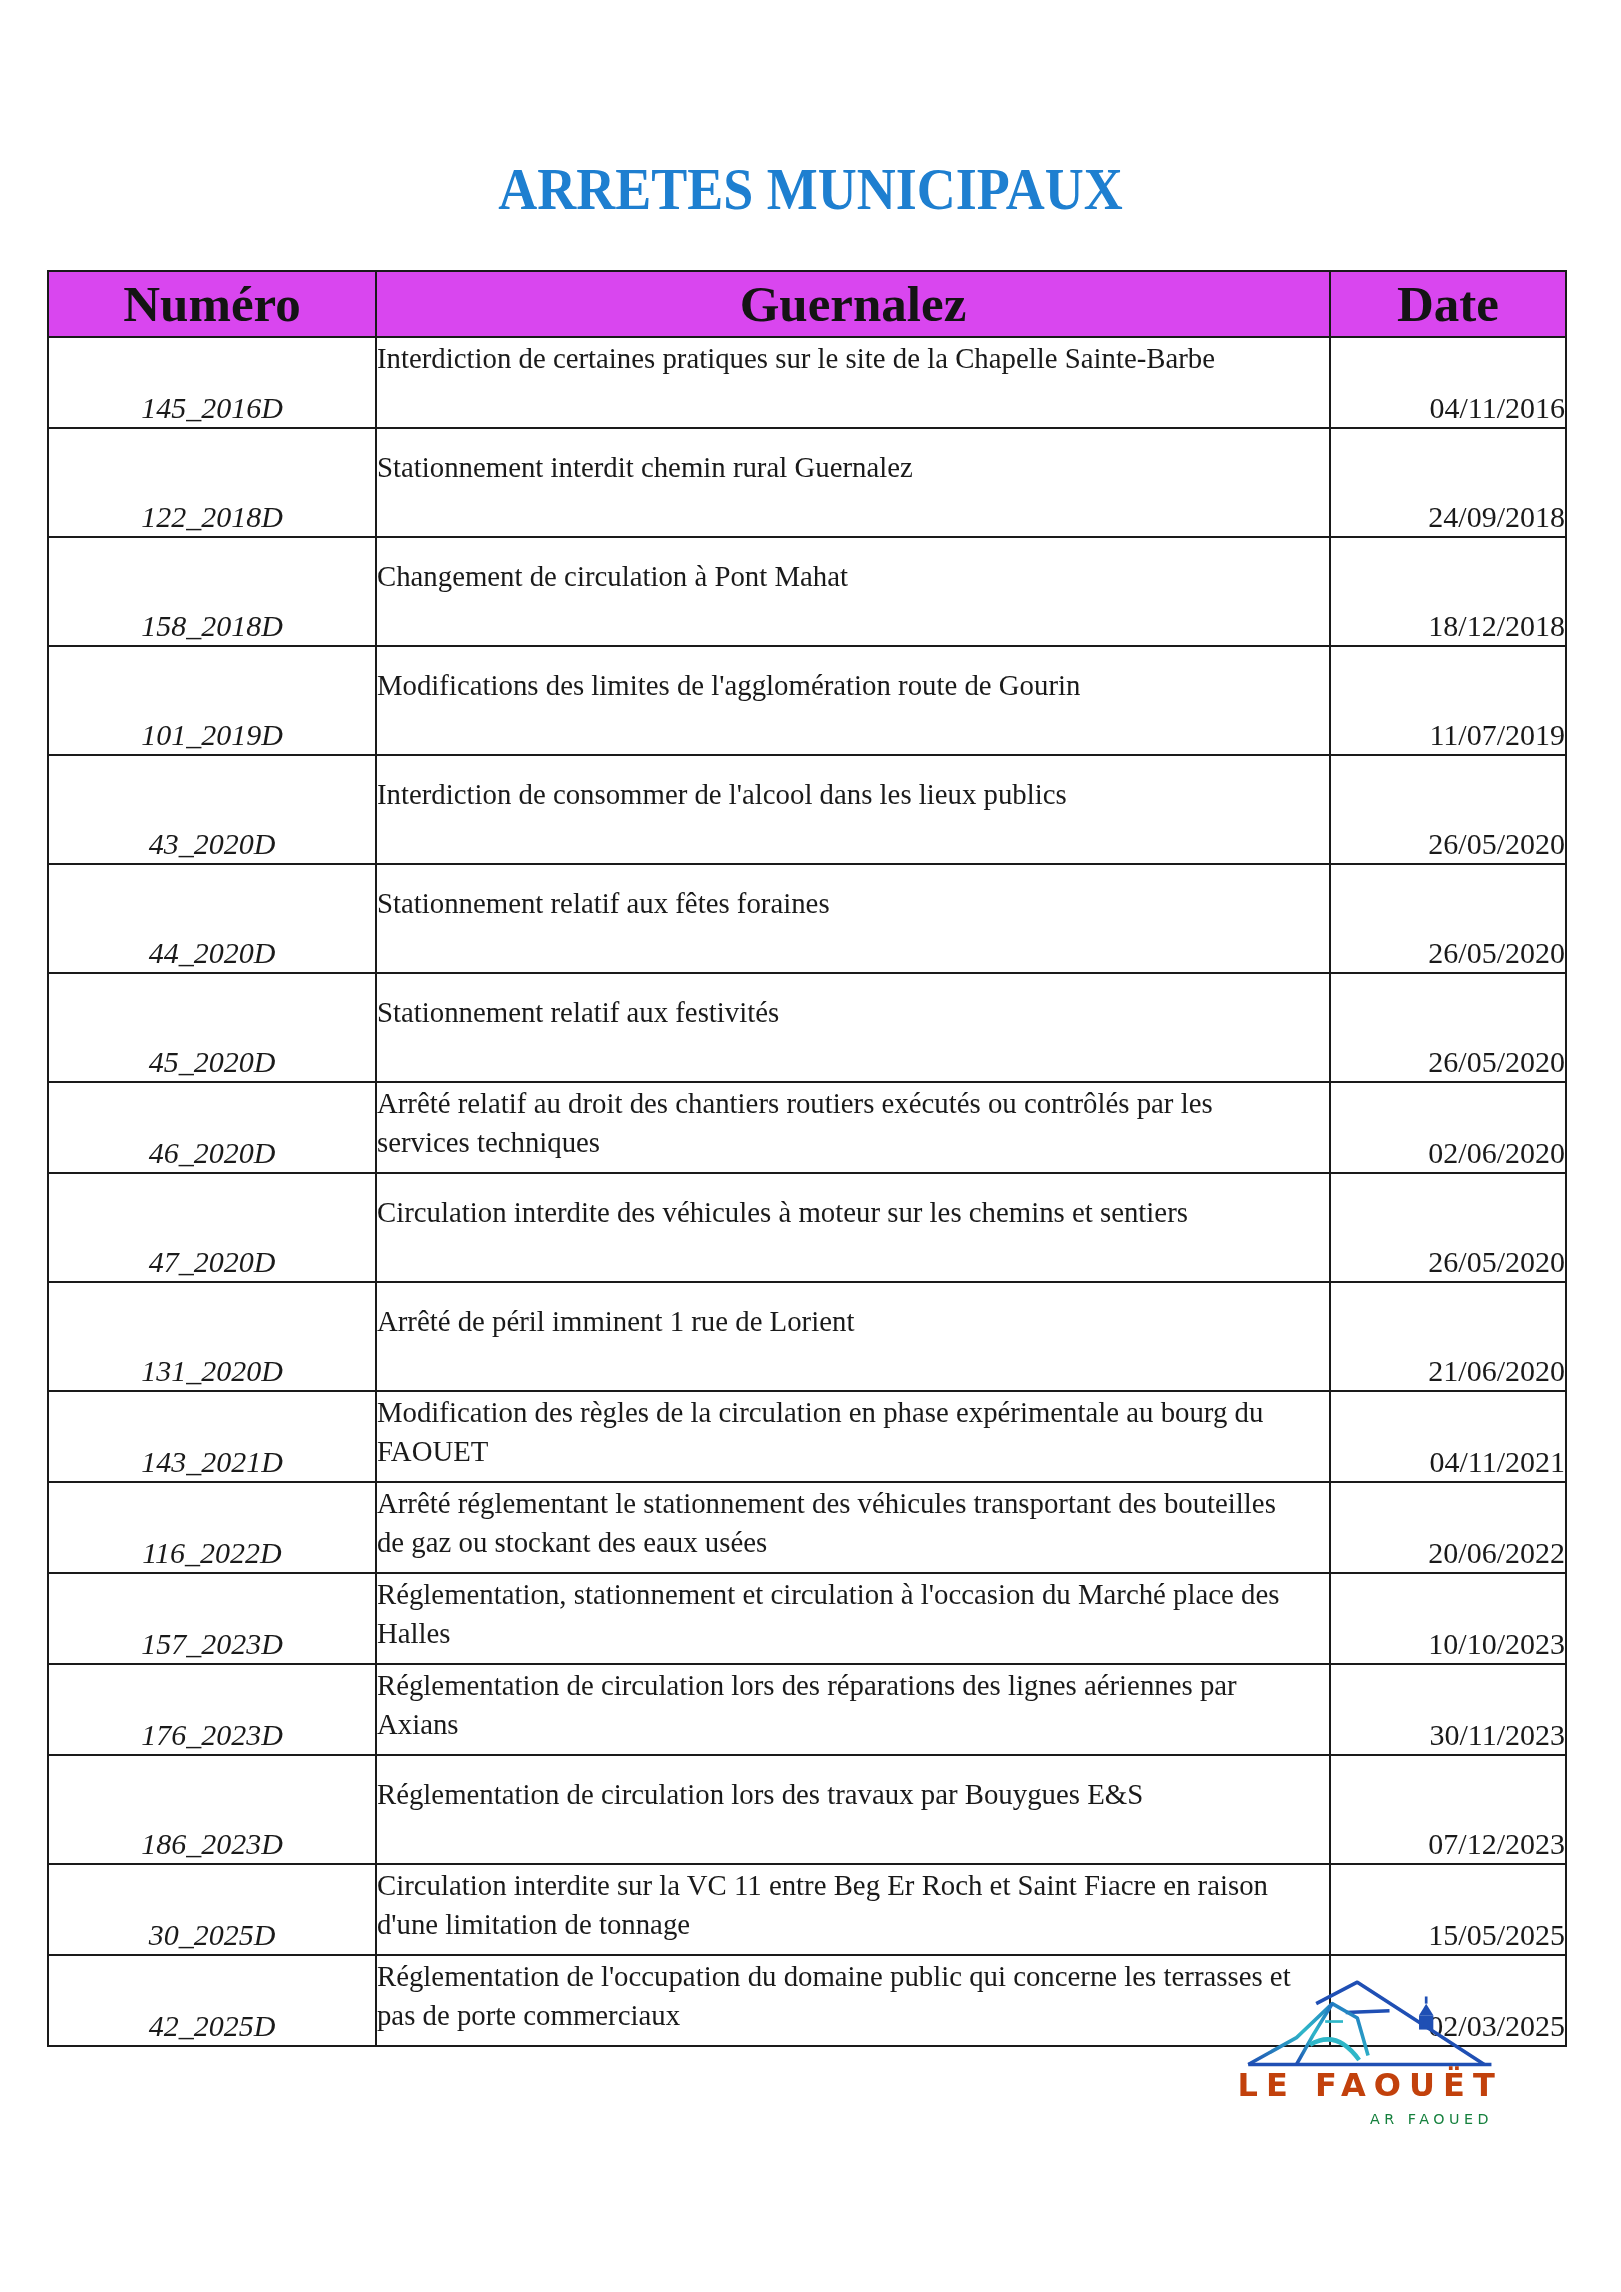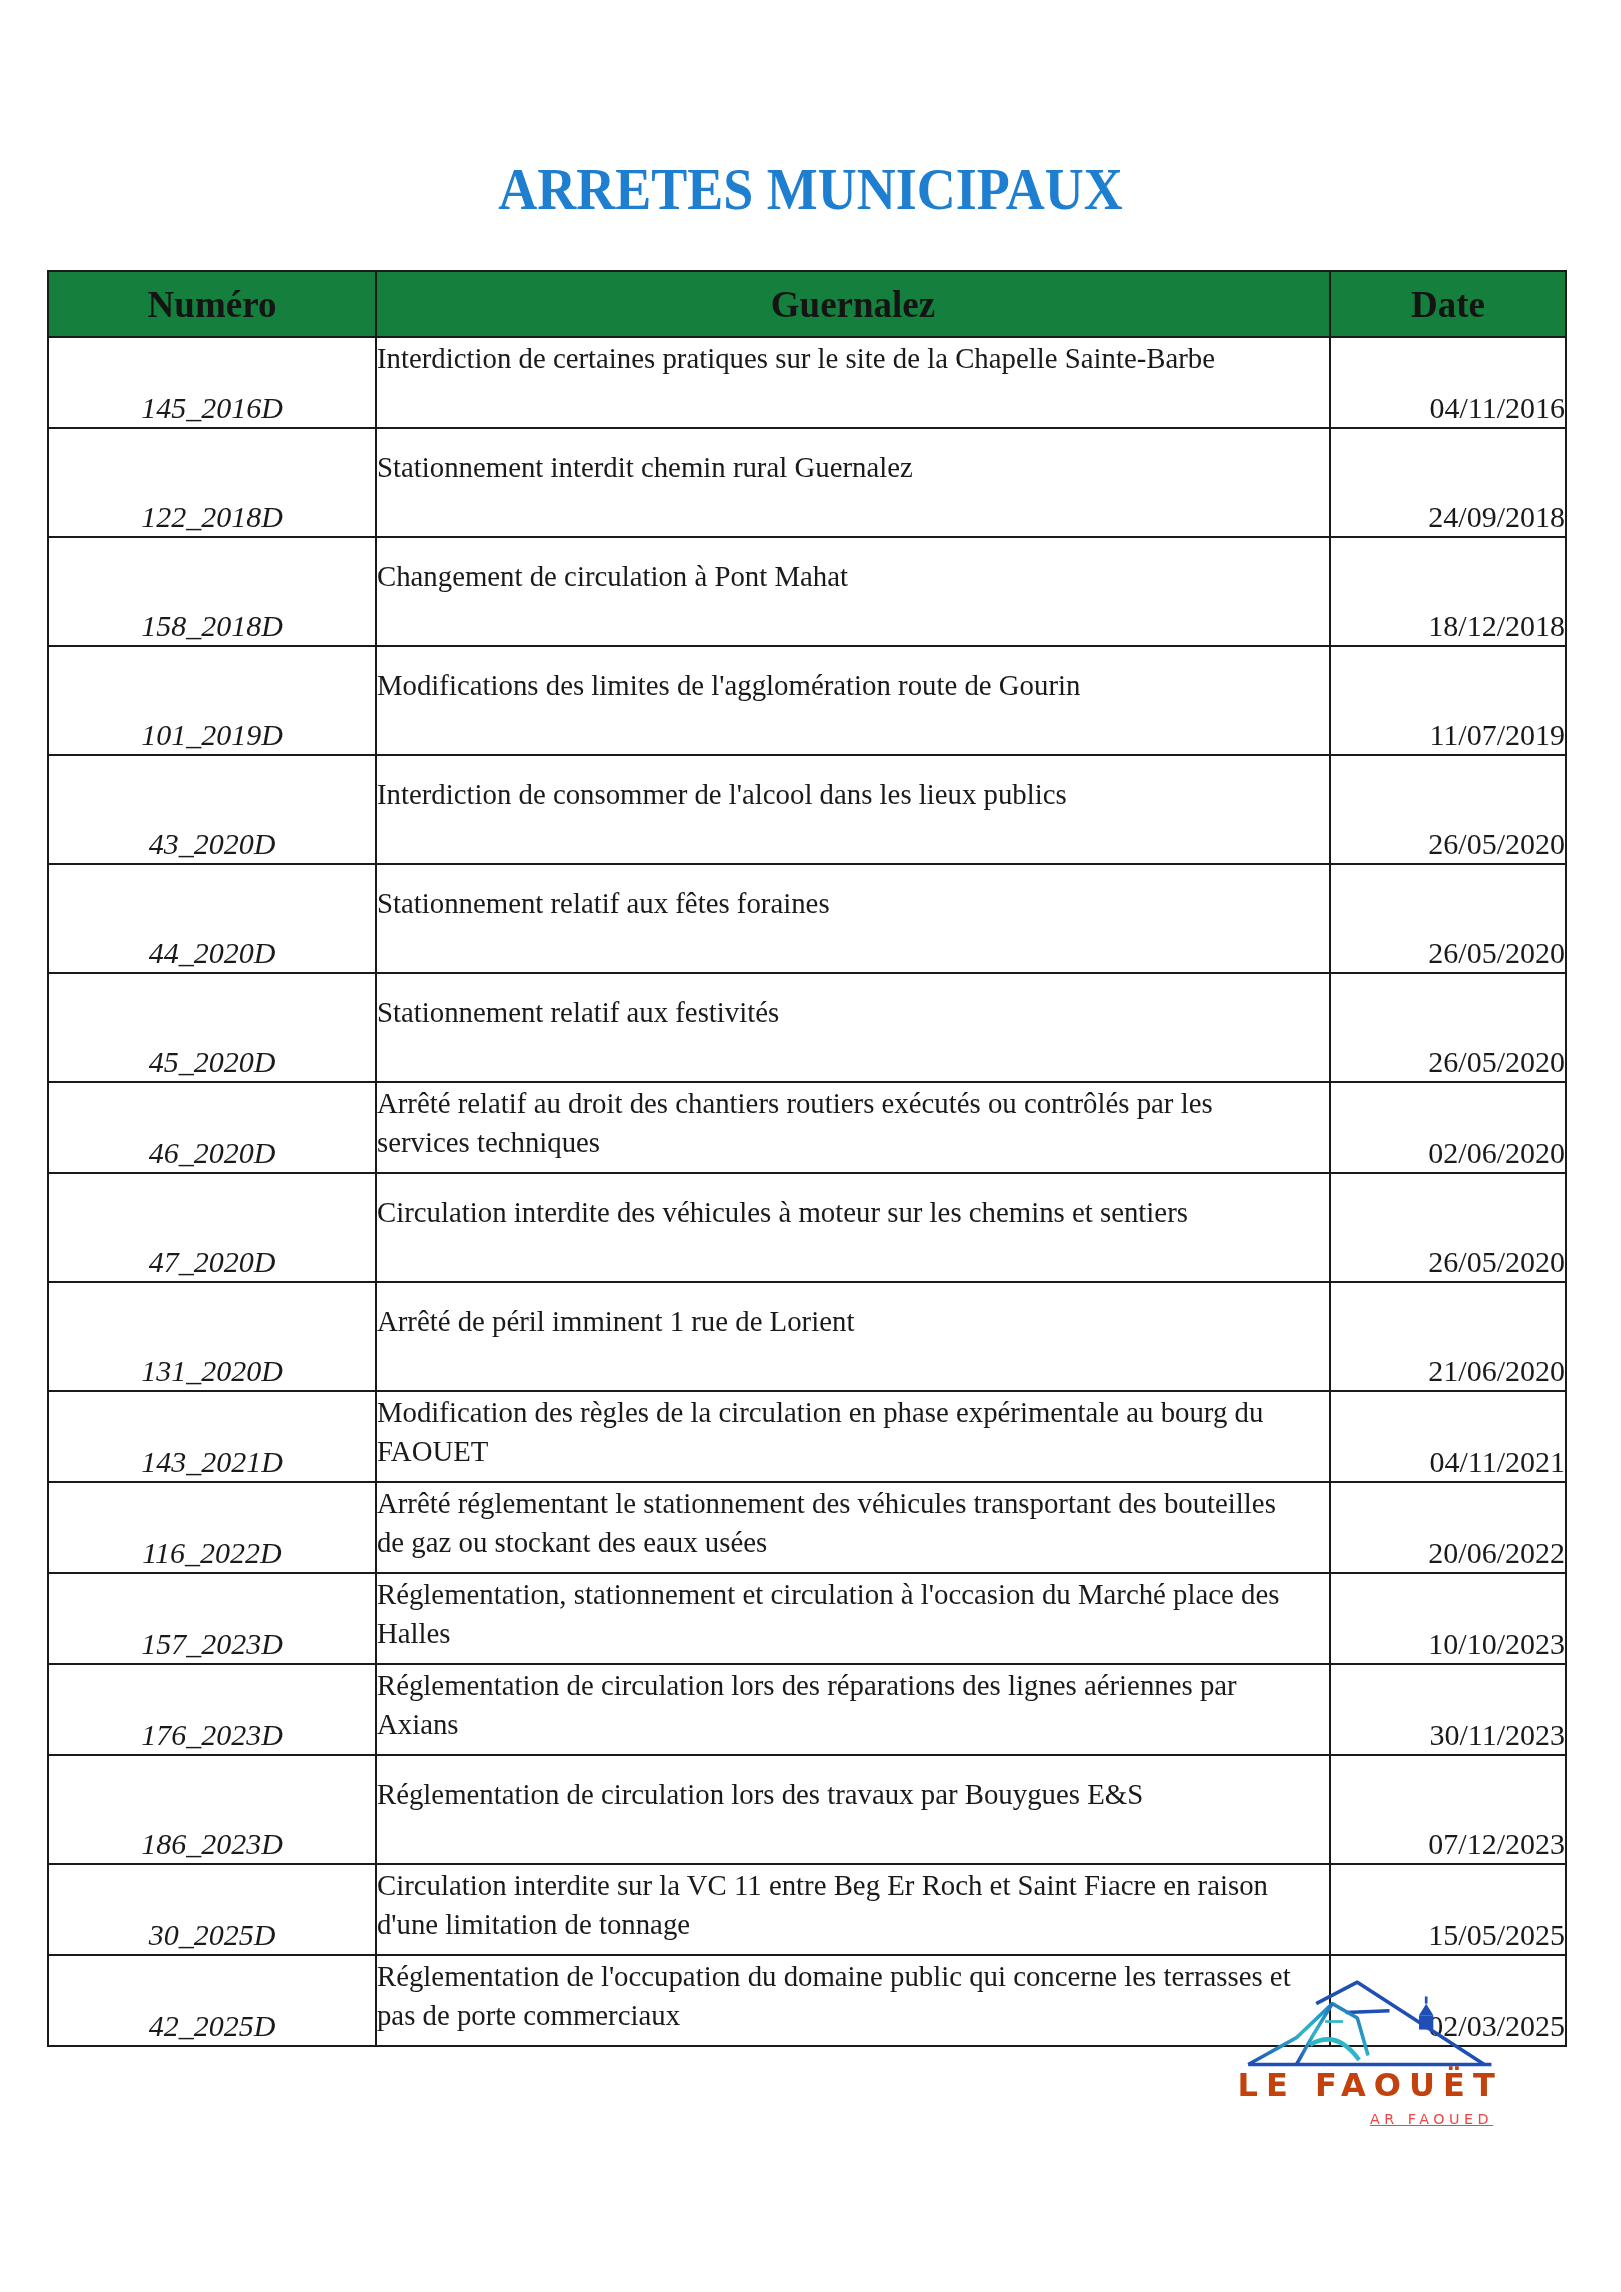--- a/index.html
+++ b/index.html
@@ -38,24 +38,24 @@
       border-collapse: collapse;
       width: 100%;
       table-layout: fixed;
     }
     table.arretes th,
     table.arretes td {
       border: 2.7px solid #1a1a1a;
       padding: 0;
     }
     table.arretes th {
-      background: #15803d;
+      background: #d946ef;
       height: 64px;
       font-weight: bold;
-      font-size: 37px;
+      font-size: 51px;
       text-align: center;
       vertical-align: middle;
       color: #141414;
     }
     table.arretes td {
       height: 89px;
       font-size: 30px;
       line-height: 39px;
     }
     col.c-num { width: 328px; }
@@ -107,23 +107,22 @@
       color: #c2410c;
       white-space: nowrap;
     }
     .logo-sub {
       position: absolute;
       top: 145px;
       left: 145px;
       font-family: "DejaVu Sans", sans-serif;
       font-size: 14.3px;
       letter-spacing: 4.5px;
-      color: #ef4444;
+      color: #15803d;
       white-space: nowrap;
-      text-decoration: underline;
     }
   </style>
 </head>
 <body>
 
 <div>
 
   <h1 class="page-title" style="margin:0;">ARRETES MUNICIPAUX</h1>
 
   <div class="table-wrap">

